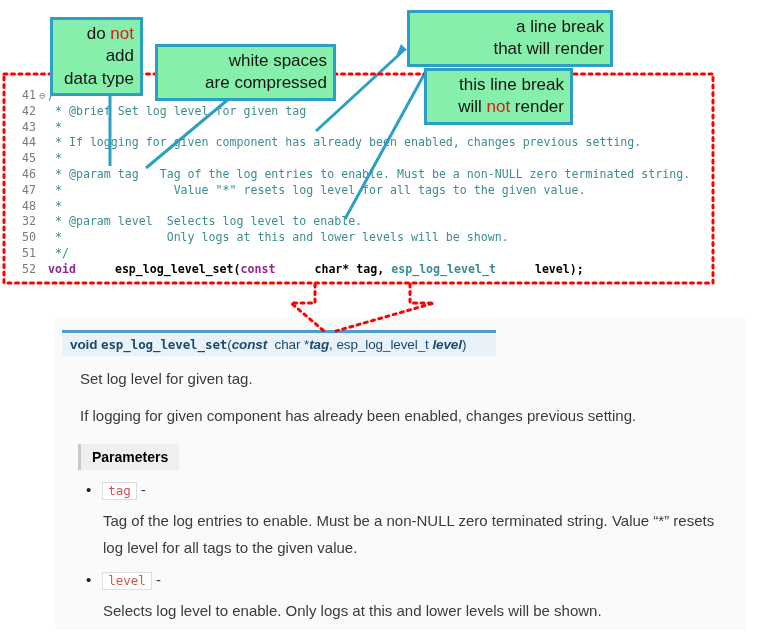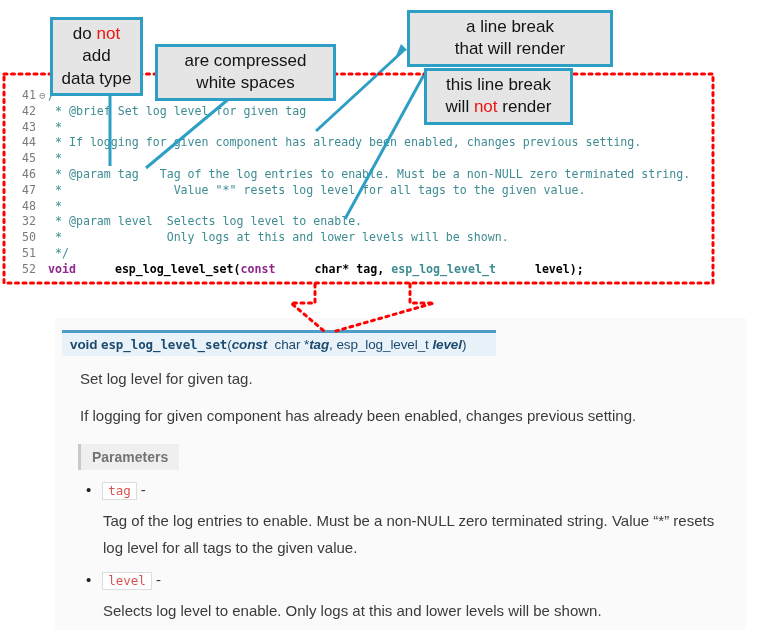--- a/index.html
+++ b/index.html
@@ -1,21 +1,21 @@
 <!DOCTYPE html>
 <html><head>
 <meta charset="utf-8">
 <style>
   html,body{margin:0;padding:0;background:#fff;}
   #stage{position:relative;width:767px;height:637px;background:#fff;overflow:hidden;
          font-family:"Liberation Sans",sans-serif;}
 
   
-  .co{position:absolute;z-index:3;background:#e5e5e5;border:3px solid #2d9fc4;
-      box-sizing:border-box;text-align:center;color:#141414;font-size:17px;
+  .co{position:absolute;z-index:3;background:#86efac;border:3px solid #2d9fc4;
+      box-sizing:border-box;text-align:right;color:#141414;font-size:17px;
       line-height:1.32;padding:3px 6px;}
   .co .red{color:#ee1410;}
   #co1{left:50px;top:17px;width:93px;}
   #co2{left:155px;top:44px;width:181px;}
   #co3{left:407px;top:10px;width:206px;}
   #co4{left:424px;top:68px;width:149px;}
 
   
   #overlay{position:absolute;left:0;top:0;z-index:2;}
 
@@ -39,21 +39,21 @@
        font-size:13.5px;letter-spacing:-0.1px;color:#1c4a6e;white-space:nowrap;}
   .sg-kw{font-weight:bold;}
   .sg-name{font-family:"DejaVu Sans Mono",monospace;font-weight:bold;font-size:12.5px;}
   .sg-itb{font-style:italic;font-weight:bold;}
   .sg-pl{font-weight:normal;}
   .doc-p{position:absolute;left:25px;color:#3b3b3b;font-size:15px;white-space:nowrap;}
   #brief{top:52px;}
   #desc{top:89px;}
   #params-label{position:absolute;left:23px;top:126px;background:#efefef;
        border-left:3px solid #c9c9c9;padding:5px 11px;font-size:14px;font-weight:bold;
-       color:#737373;}
+       color:#000000;}
   .param{position:absolute;left:31px;width:645px;color:#3b3b3b;}
   #param1{top:163px;}
   #param2{top:253px;}
   .bullet{font-size:15px;color:#222;}
   .chip{display:inline-block;border:1px solid #ddd;background:#fff;margin:0 4px 0 11px;
         padding:0 5px 1px 5px;font-family:"DejaVu Sans Mono",monospace;font-size:12.5px;
         color:#d9534f;}
   .dash{font-size:15px;}
   .pdesc{margin:7px 0 0 17px;width:624px;font-size:15px;line-height:27px;color:#3b3b3b;}
 </style>
@@ -75,22 +75,22 @@
       <polyline points="315,284 315,303 291,303 324,331"></polyline>
       <polyline points="410,284 410,303 434,303 336,331"></polyline>
     </g>
   </svg>
 
   <div class="co" id="co1">
     <div><span>do </span><span class="red">not</span><span> add</span></div>
     <div><span>data type</span></div>
   </div>
   <div class="co" id="co2">
+    <div><span>white spaces</span></div>
     <div><span>are compressed</span></div>
-    <div><span>white spaces</span></div>
   </div>
   <div class="co" id="co3">
     <div><span>a line break</span></div>
     <div><span>that will render</span></div>
   </div>
   <div class="co" id="co4">
     <div><span>this line break</span></div>
     <div><span>will </span><span class="red">not</span><span> render</span></div>
   </div>
 

